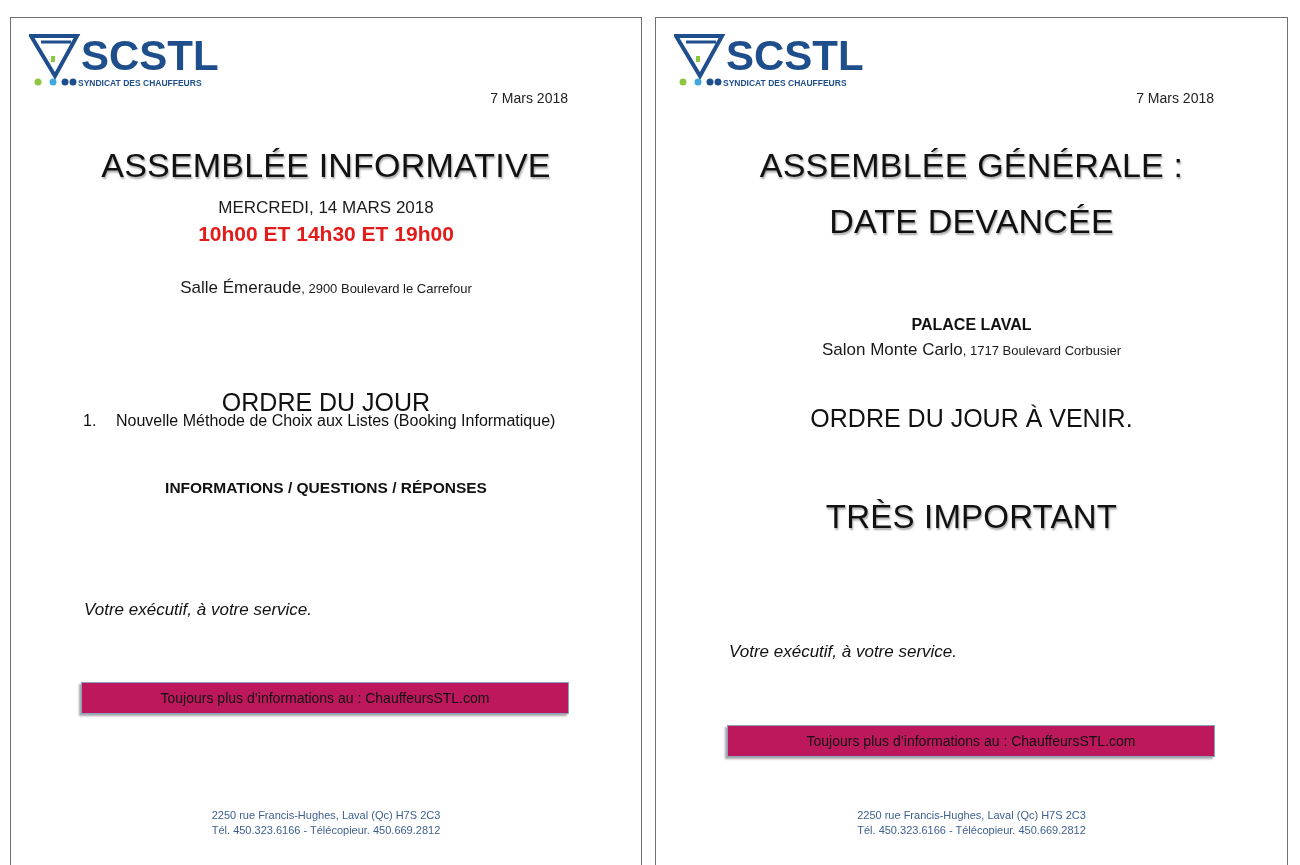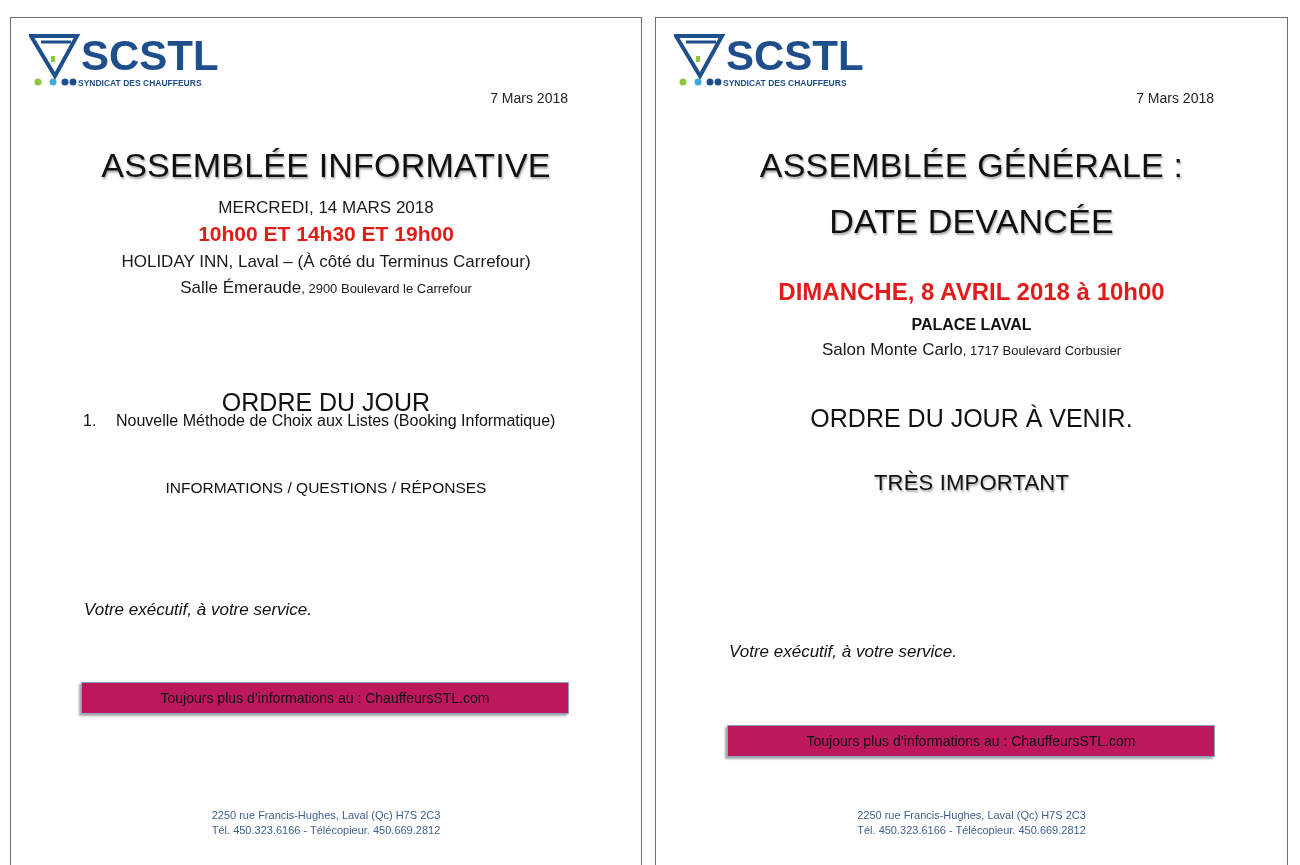--- a/index.html
+++ b/index.html
@@ -58,30 +58,29 @@
       <circle cx="44" cy="50" r="3.5" fill="#1f4e8c"></circle>
       <text x="52" y="38" font-family="Liberation Sans, sans-serif" font-weight="bold" font-size="42" fill="#1f4e8c">SCSTL</text>
       <text x="49" y="54" font-family="Liberation Sans, sans-serif" font-weight="bold" font-size="8.5" fill="#1f4e8c">SYNDICAT DES CHAUFFEURS</text>
     </svg>
   </div>
   <div class="date">7 Mars 2018</div>
 
   <div class="center title" style="top:128px;">ASSEMBLÉE INFORMATIVE</div>
   <div class="center line16" style="top:180px;">MERCREDI, 14 MARS 2018</div>
   <div class="center red" style="top:204px; font-size:21px;">10h00 ET 14h30 ET 19h00</div>
-  <div class="center line16" style="top:234px;">HOLIDAY INN, Laval – (À côté du Terminus Carrefour)</div>
   <div class="center line16" style="top:260px;">
     <span>Salle Émeraude</span><span class="small">, 2900 Boulevard le Carrefour</span>
   </div>
 
   <div class="center heading" style="top:322px;margin-top:48px;">ORDRE DU JOUR</div>
   <div class="agenda-item" style="left:72px; top:394px;">
     <span class="num">1.</span><span>Nouvelle Méthode de Choix aux Listes (Booking Informatique)</span>
   </div>
-  <div class="center" style="top:461px; font-size:15.5px;">INFORMATIONS / QUESTIONS / RÉPONSES</div>
+  <div class="center" style="top:461px; font-size:15.5px;font-weight:bold;">INFORMATIONS / QUESTIONS / RÉPONSES</div>
 
   <div class="italic" style="left:73px; top:582px;">Votre exécutif, à votre service.</div>
 
   <div class="infobox" style="left:70px; top:664px; width:486px;">
     <span>Toujours plus d’informations au : ChauffeursSTL.com</span>
   </div>
 
   <div class="footer" style="top:790px;">
     <div>2250 rue Francis-Hughes, Laval (Qc) H7S 2C3</div>
     <div>Tél. 450.323.6166 -  Télécopieur. 450.669.2812</div>
@@ -101,28 +100,27 @@
       <circle cx="36" cy="50" r="3.5" fill="#1f4e8c"></circle>
       <circle cx="44" cy="50" r="3.5" fill="#1f4e8c"></circle>
       <text x="52" y="38" font-family="Liberation Sans, sans-serif" font-weight="bold" font-size="42" fill="#1f4e8c">SCSTL</text>
       <text x="49" y="54" font-family="Liberation Sans, sans-serif" font-weight="bold" font-size="8.5" fill="#1f4e8c">SYNDICAT DES CHAUFFEURS</text>
     </svg>
   </div>
   <div class="date">7 Mars 2018</div>
 
   <div class="center title" style="top:128px;">ASSEMBLÉE GÉNÉRALE :</div>
   <div class="center title" style="top:184px;">DATE DEVANCÉE</div>
-  <div class="center red" style="top:260px; font-size:24px;">DIMANCHE, 8 AVRIL 2018 à 10h00</div>
   <div class="center" style="top:298px; font-size:16px; font-weight:bold;">PALACE LAVAL</div>
   <div class="center line16" style="top:322px;">
     <span>Salon Monte Carlo</span><span class="small">, 1717 Boulevard Corbusier</span>
   </div>
 
   <div class="center heading" style="top:386px;">ORDRE DU JOUR À VENIR.</div>
-  <div class="center title" style="top:452px; font-size:22px;">TRÈS IMPORTANT</div>
+  <div class="center title" style="top:480px; font-size:33px;">TRÈS IMPORTANT</div>
 
   <div class="italic" style="left:73px; top:624px;">Votre exécutif, à votre service.</div>
 
   <div class="infobox" style="left:71px; top:707px; width:486px;">
     <span>Toujours plus d’informations au : ChauffeursSTL.com</span>
   </div>
 
   <div class="footer" style="top:790px;">
     <div>2250 rue Francis-Hughes, Laval (Qc) H7S 2C3</div>
     <div>Tél. 450.323.6166 -  Télécopieur. 450.669.2812</div>

